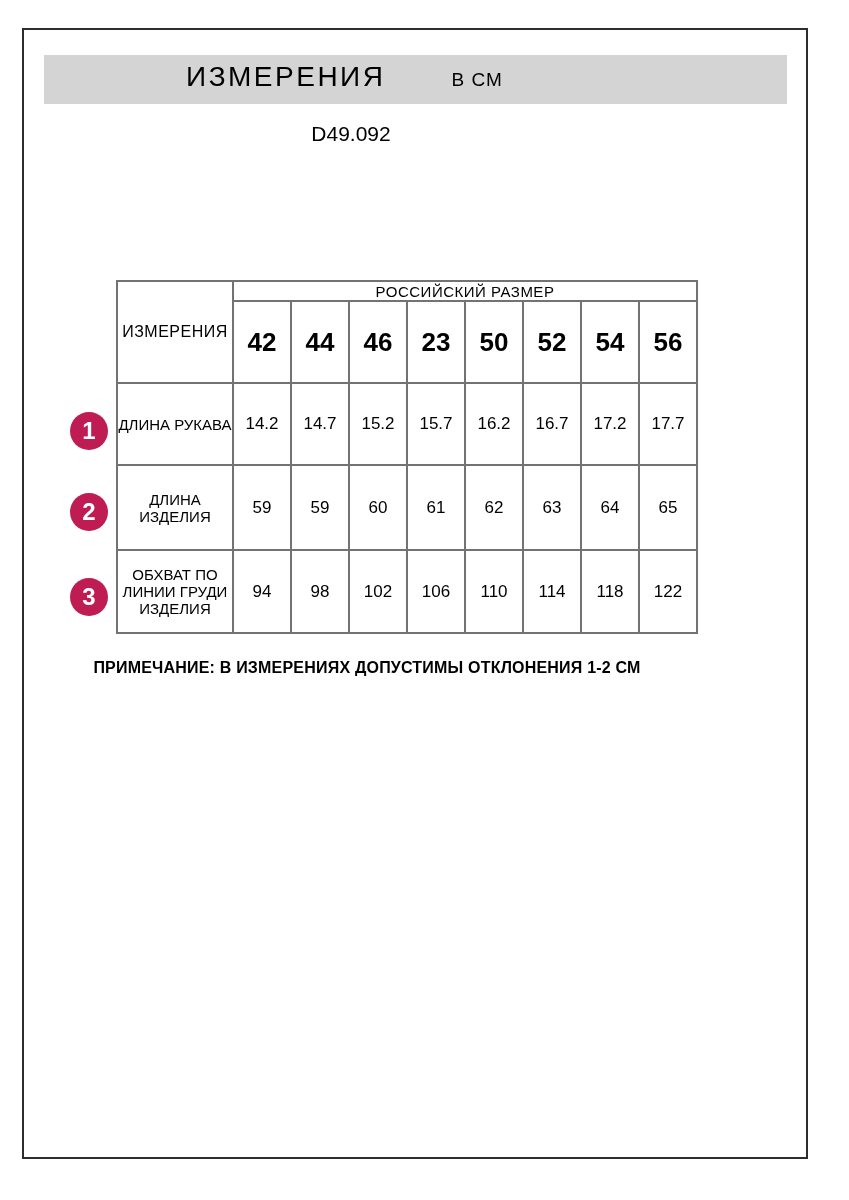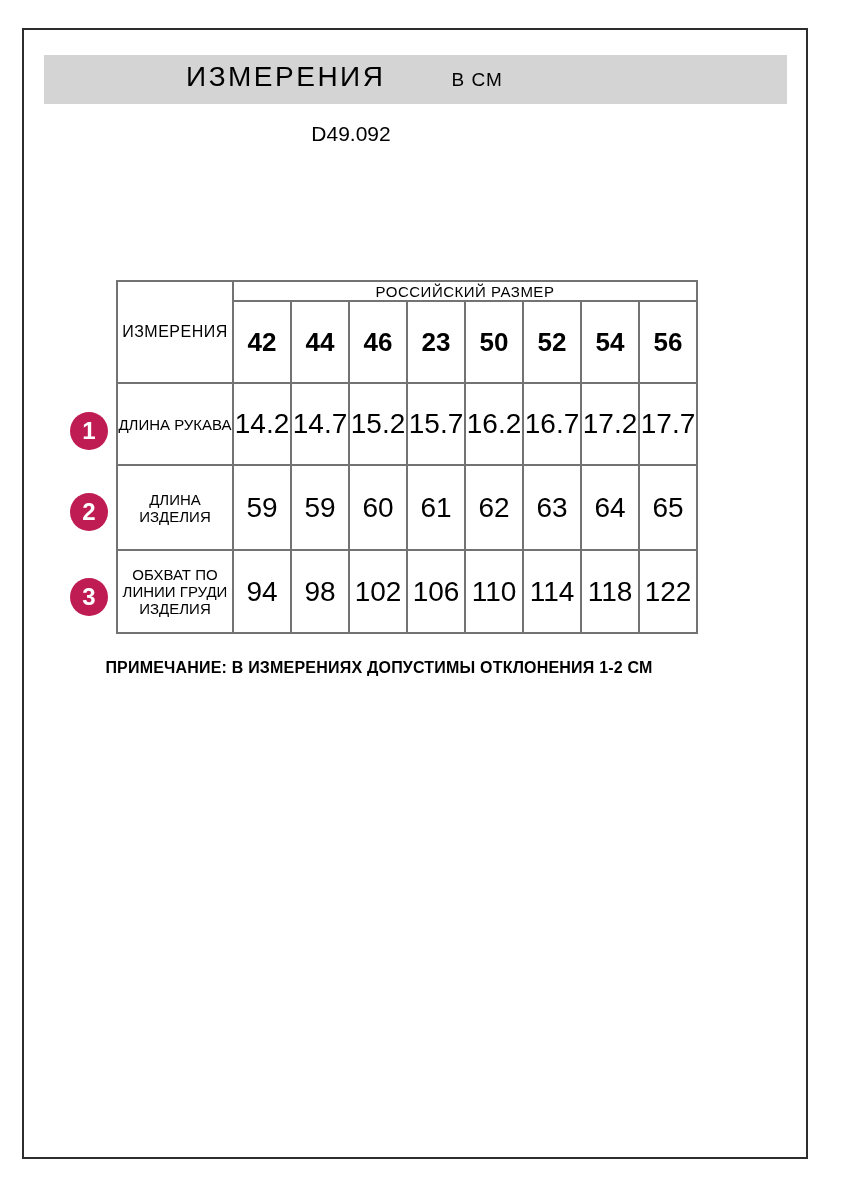--- a/index.html
+++ b/index.html
@@ -42,31 +42,31 @@
   .r-data2 td{height:83px;}
   .r-data3 td{height:81px;}
   .measure-head{font-size:16px;letter-spacing:0.5px;}
   .group-head{font-size:15px;letter-spacing:0.5px;}
   .size-head{font-size:26px;font-weight:700;}
   .row-label{font-size:15px;line-height:17px;}
   .row-label .lbl{display:inline-block;vertical-align:middle;}
   .lbl-nowrap{white-space:nowrap;}
   .lbl-narrow{max-width:78px;}
   .lbl-mid{max-width:106px;}
-  .value-cell{font-size:28px;}
+  .value-cell{font-size:17px;}
   .num-badge{
     position:absolute;left:70px;width:38px;height:38px;border-radius:50%;
     display:flex;align-items:center;justify-content:center;
     color:#fff;font-size:24px;font-weight:700;
   }
   .badge-1{top:412px;}
   .badge-2{top:493px;}
   .badge-3{top:578px;}
   .note{
-    position:absolute;left:12px;top:659px;width:734px;text-align:center;
+    position:absolute;left:0;top:659px;width:734px;text-align:center;
     font-size:16px;font-weight:700;letter-spacing:0.2px;
   }
 </style>
 </head>
 <body>
 
 <div class="page-frame"></div>
 
 <div class="header-bar" style="background:#d4d4d4;">
   <span class="t-reg">ИЗМЕРЕНИЯ</span>

